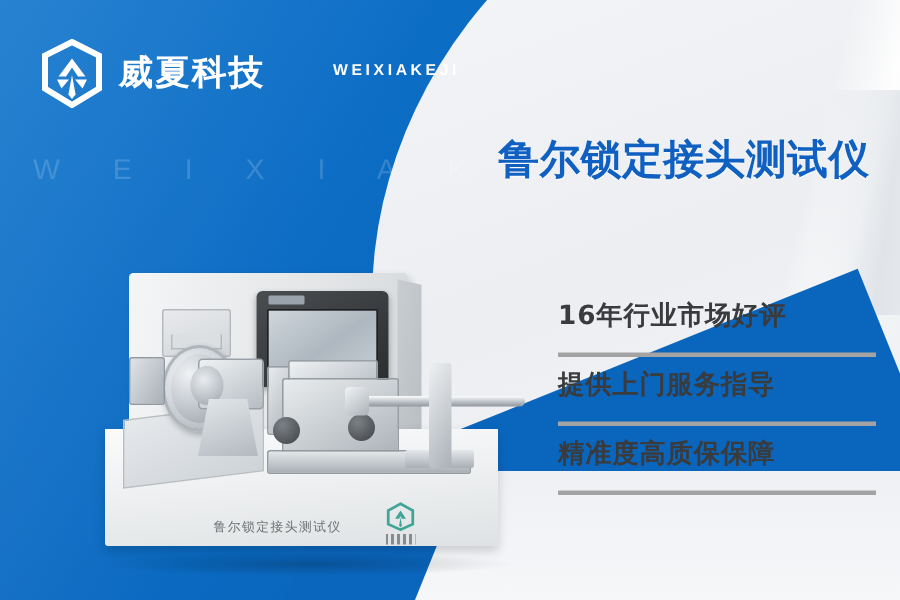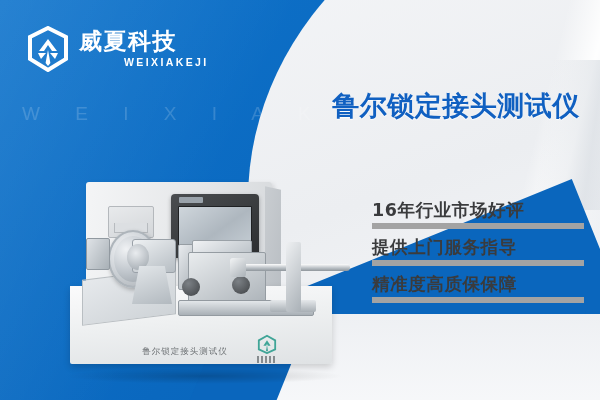--- a/index.html
+++ b/index.html
@@ -29,21 +29,21 @@
   .wedge{position:absolute;right:-40px;bottom:-130px;width:330px;height:300px;background:#0a66bd;
     transform:rotate(-22deg);border-radius:40px 0 0 0;}
   .wedge2{position:absolute;left:196px;bottom:-60px;width:360px;height:150px;background:#0a66bd;
     transform:skewX(-22deg);}
   .panel-bottom-cover{position:absolute;left:292px;bottom:-10px;width:330px;height:96px;
     background:linear-gradient(180deg,#eef0f3 0%,#f7f8fa 100%);transform:skewX(-22deg);}
 
   
   .logo{position:absolute;left:26px;top:26px;display:flex;align-items:center;gap:9px;}
   .logo-mark{width:44px;height:46px;flex:none;}
-  .logo-text{display:flex;flex-direction:column;line-height:1;}
+  .logo-text{display:flex;flex-direction:row;line-height:1;}
   .logo-cn{font-size:23px;font-weight:bold;color:#ffffff;letter-spacing:1.5px;
     font-family:"DejaVu Sans",sans-serif;}
   .logo-en{font-size:10.5px;font-weight:bold;color:#ffffff;letter-spacing:2.4px;margin-top:4px;margin-left:45px;}
 
   
   .watermark{position:absolute;left:22px;top:103px;font-size:19px;font-weight:normal;
     letter-spacing:15px;color:rgba(255,255,255,.17);white-space:nowrap;}
 
   
   .badge{position:absolute;left:378px;top:45px;width:160px;height:34px;border-radius:18px;
@@ -51,21 +51,21 @@
     display:flex;align-items:center;justify-content:center;}
   .badge span{font-size:19px;font-weight:bold;color:#fff;letter-spacing:1px;
     font-family:"DejaVu Sans",sans-serif;}
 
   .title{position:absolute;left:322px;top:88px;width:268px;text-align:center;
     font-size:27px;font-weight:bold;color:#1060c1;letter-spacing:.5px;
     font-family:"DejaVu Sans",sans-serif;
     text-shadow:0 1px 1px rgba(255,255,255,.85);}
 
   .features{position:absolute;left:372px;top:192px;width:212px;}
-  .feature{padding:6px 0 1px 0;border-bottom:6px solid #a3a3a3;}
+  .feature{padding:6px 0 13px 0;border-bottom:3px solid #a3a3a3;}
   .feature:first-child{border-top:none;}
   .feature-text{font-size:17.5px;font-weight:bold;color:#3a3b3d;letter-spacing:.6px;
     font-family:"DejaVu Sans",sans-serif;white-space:nowrap;}
 
   
   .machine{position:absolute;left:70px;top:182px;width:272px;height:206px;}
   .m-body{position:absolute;left:16px;top:0;width:186px;height:110px;
     background:linear-gradient(100deg,#f4f5f6 0%,#e4e6e8 60%,#d6d9dc 100%);
     border-radius:3px 3px 0 0;box-shadow:2px 2px 5px rgba(0,0,0,.13);}
   .m-body-side{position:absolute;left:195px;top:6px;width:16px;height:104px;

